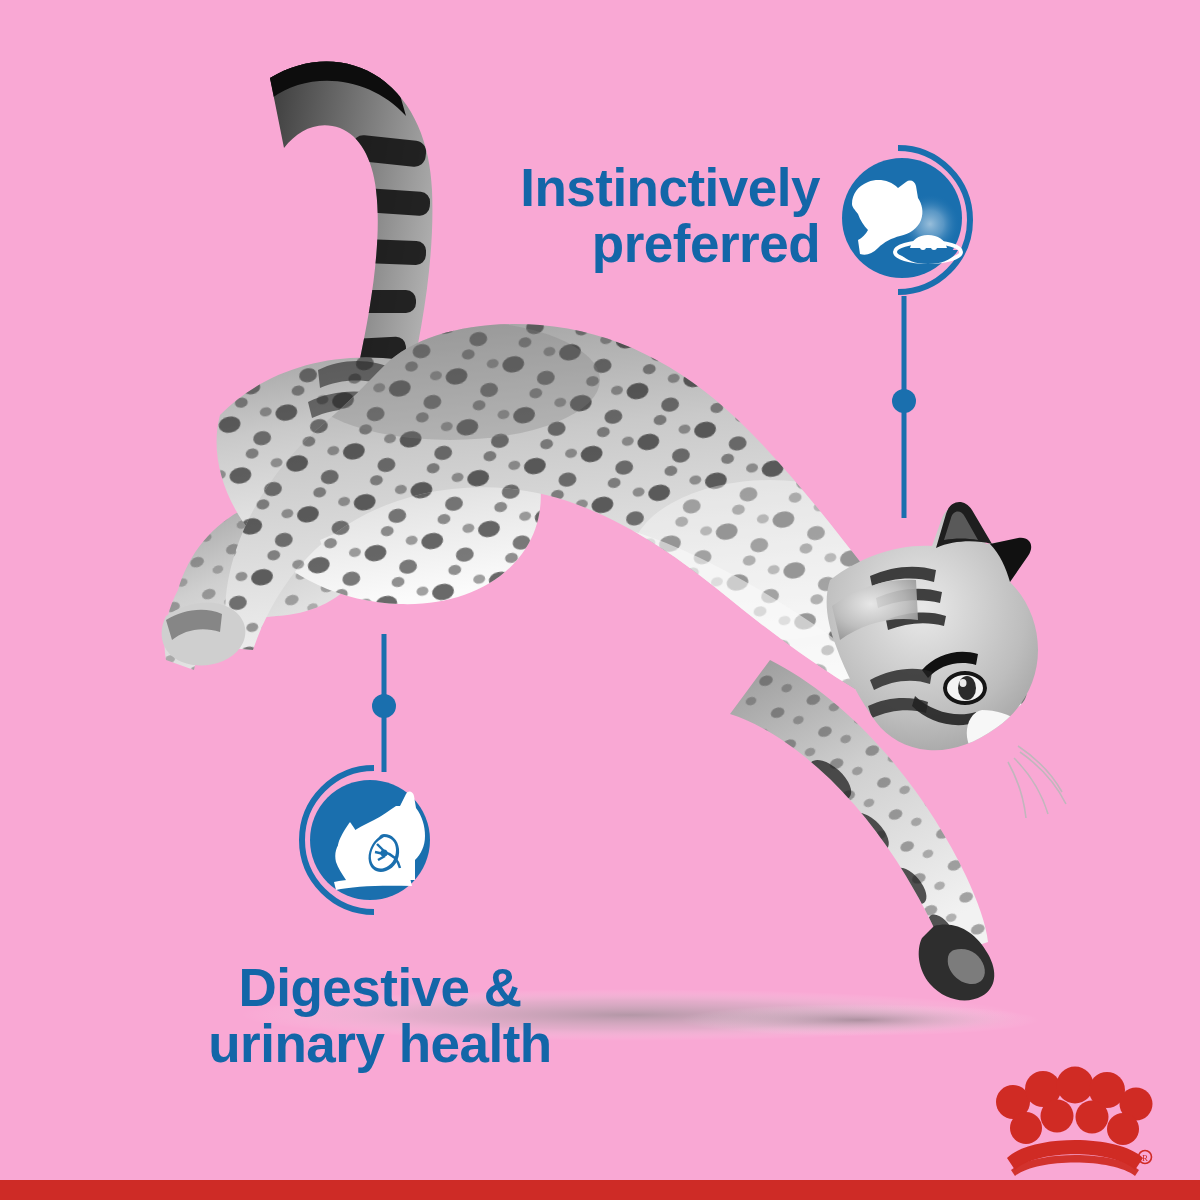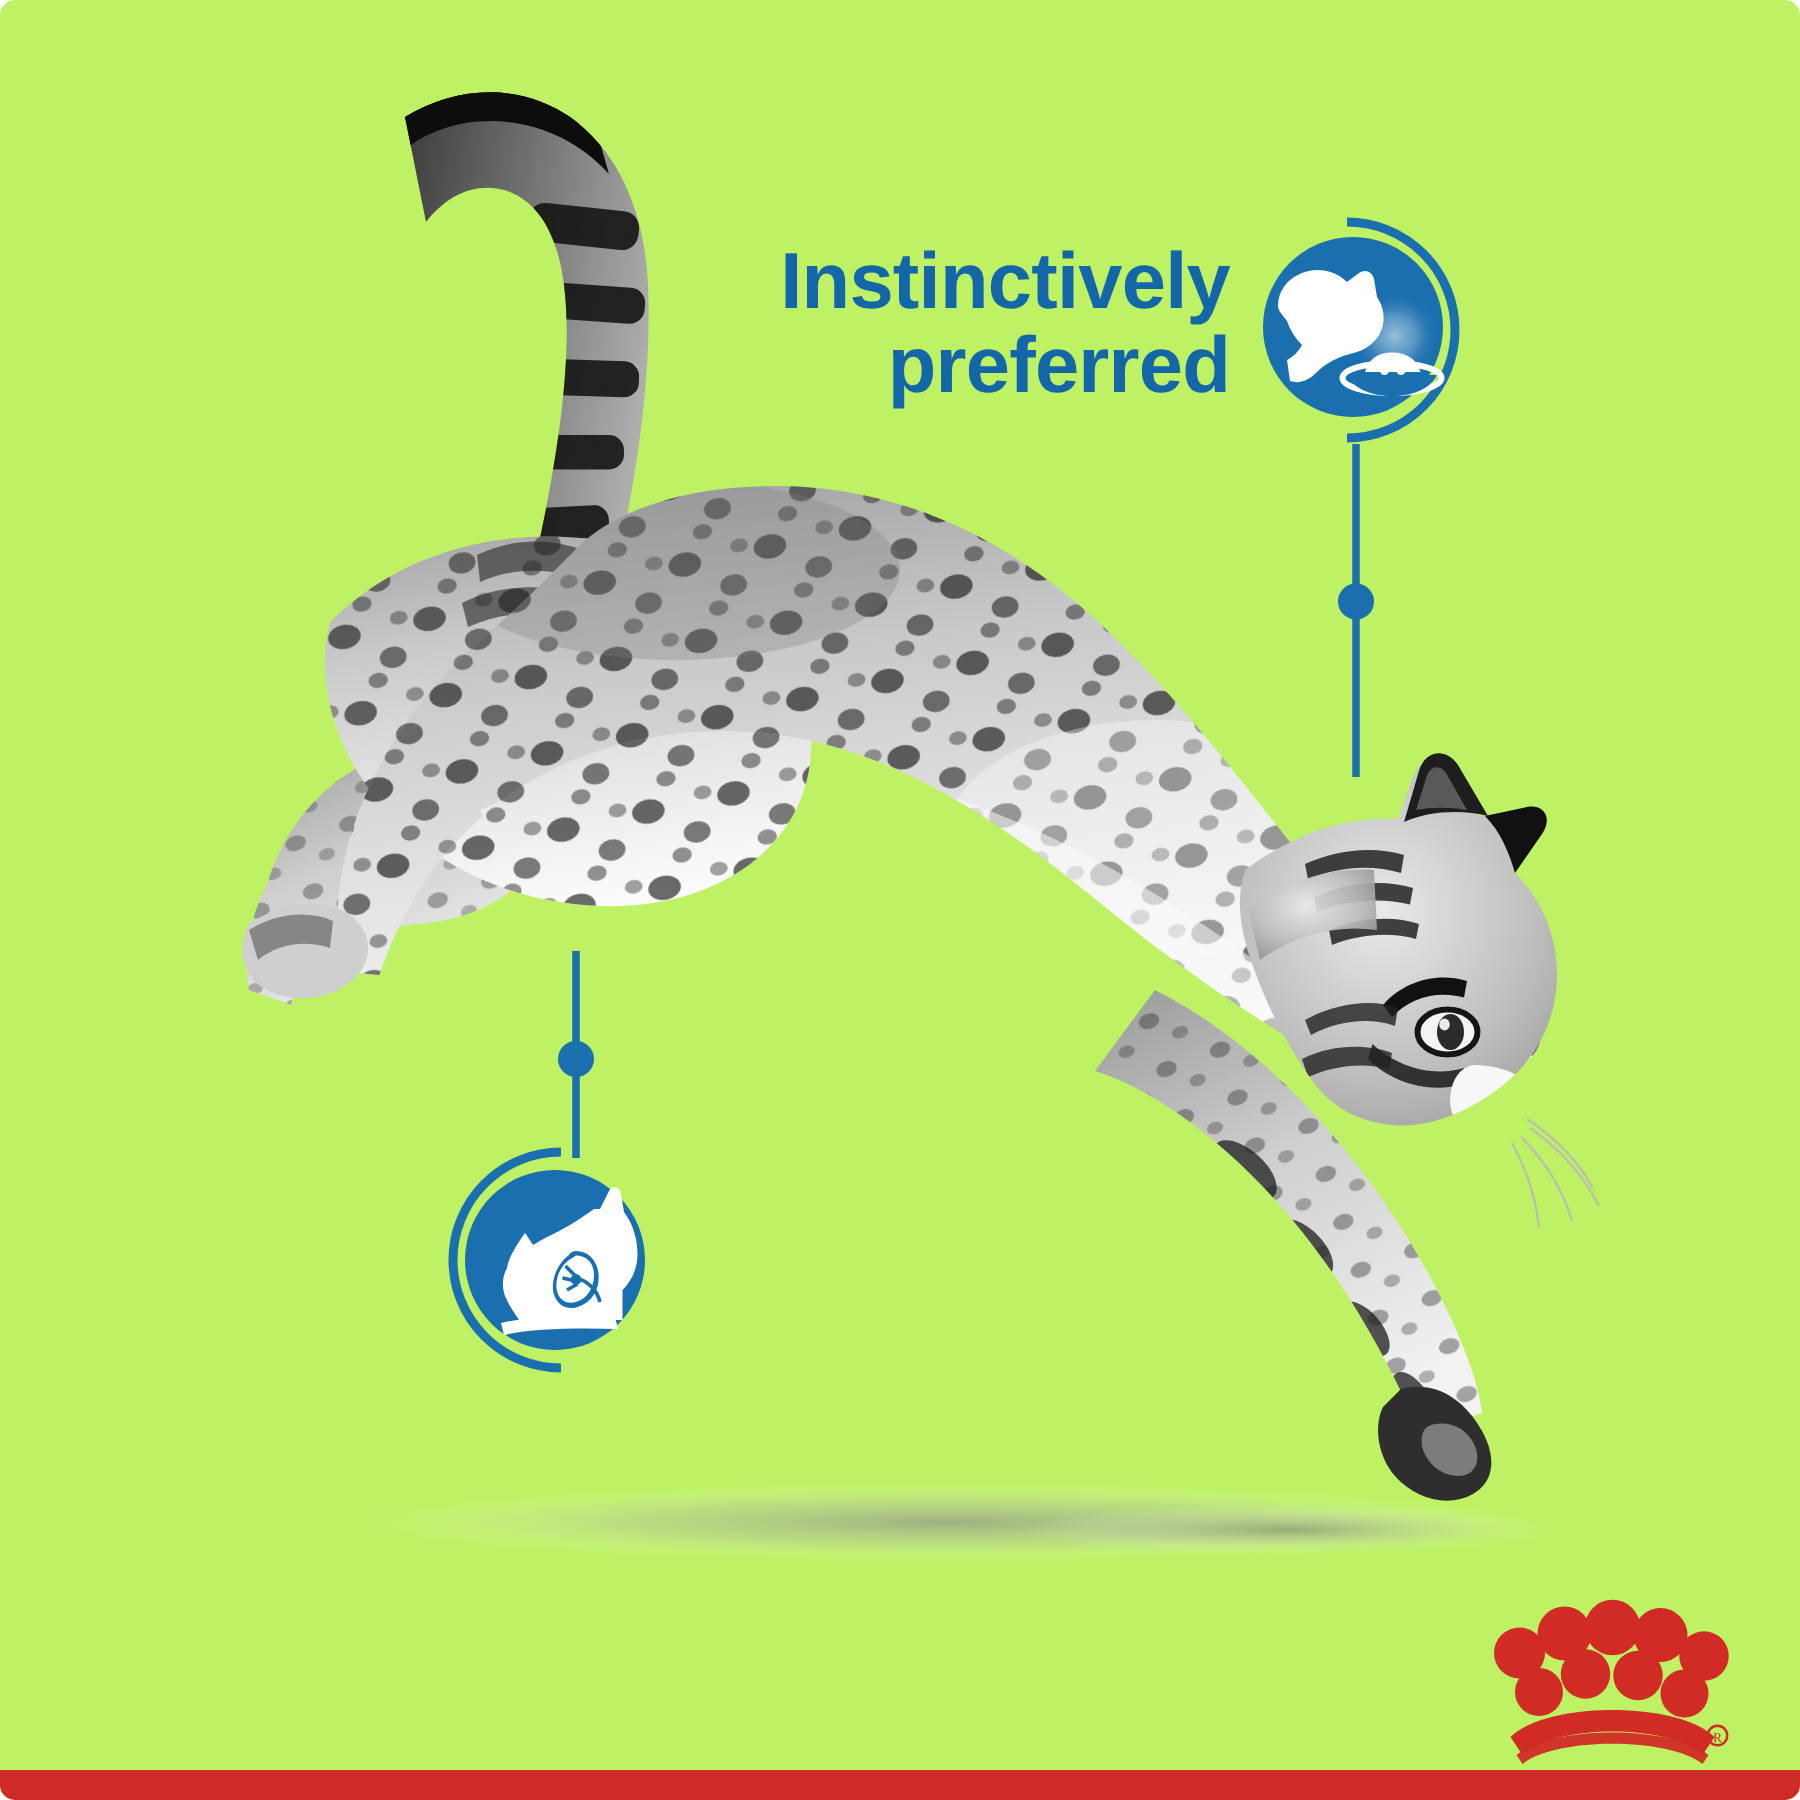--- a/index.html
+++ b/index.html
@@ -7,23 +7,22 @@
     padding: 0;
     background: #ffffff;
   }
   body {
     font-family: "Liberation Sans", sans-serif;
   }
   #stage {
     position: relative;
     width: 1200px;
     height: 1200px;
-    background: #bef264;
+    background: #f9a8d4;
     overflow: hidden;
-    border-radius: 10px;
   }
 
   
   .cat-photo {
     position: absolute;
     left: 70px;
     top: 20px;
     width: 1010px;
     height: 1080px;
     pointer-events: none;
@@ -432,20 +431,22 @@
     </svg>
   </div>
 
   <div class="connector" id="connector-2">
     <svg viewBox="0 0 50 140" xmlns="http://www.w3.org/2000/svg" aria-hidden="true">
       <line x1="24" y1="0" x2="24" y2="138" stroke="#1A6FAE" stroke-width="5"></line>
       <circle cx="24" cy="72" r="12" fill="#1A6FAE"></circle>
     </svg>
   </div>
 
+  <div class="feature-text" id="feature-text-2">Digestive &amp;
+urinary health</div>
 
   <div id="brand-logo">
     <svg viewBox="0 0 180 118" xmlns="http://www.w3.org/2000/svg" aria-hidden="true">
       <g fill="#D02B24">
 
         <circle cx="38" cy="44" r="17"></circle>
         <circle cx="68" cy="31" r="18"></circle>
         <circle cx="100" cy="27" r="18.5"></circle>
         <circle cx="132" cy="32" r="18"></circle>
         <circle cx="161" cy="46" r="16.5"></circle>

